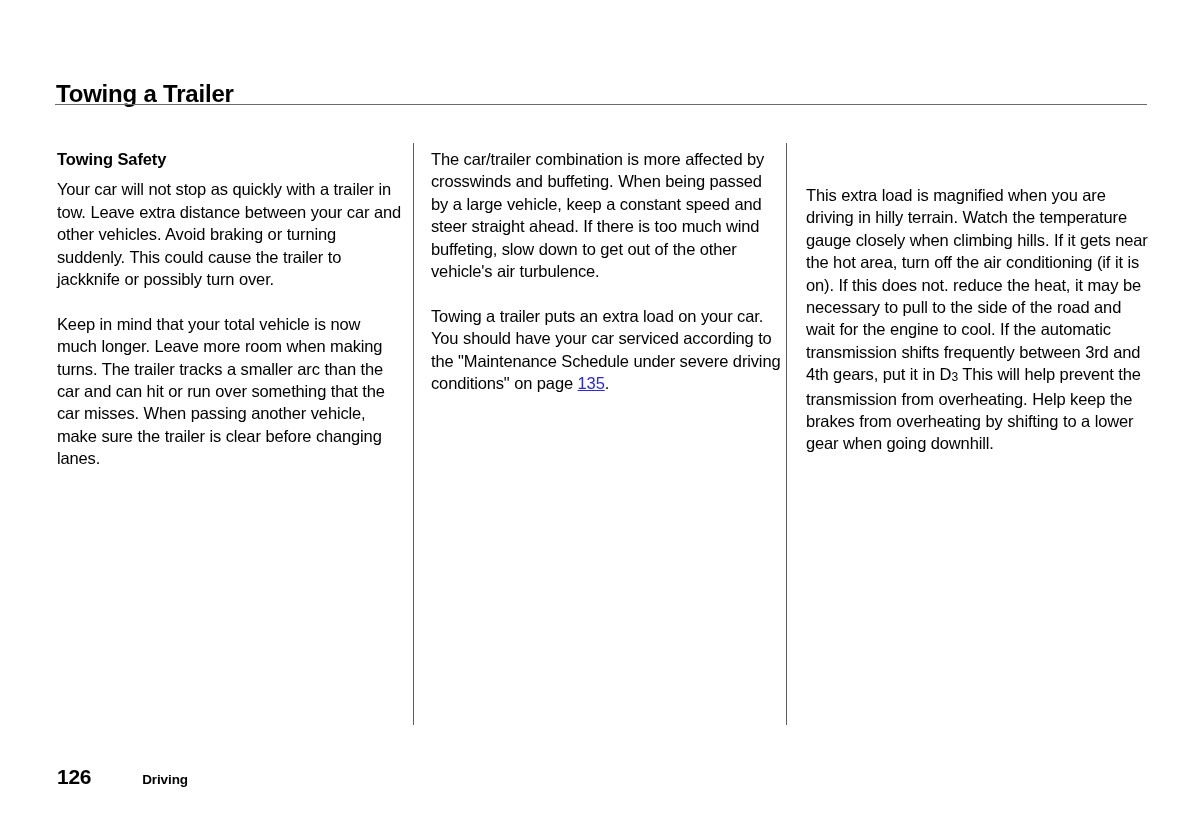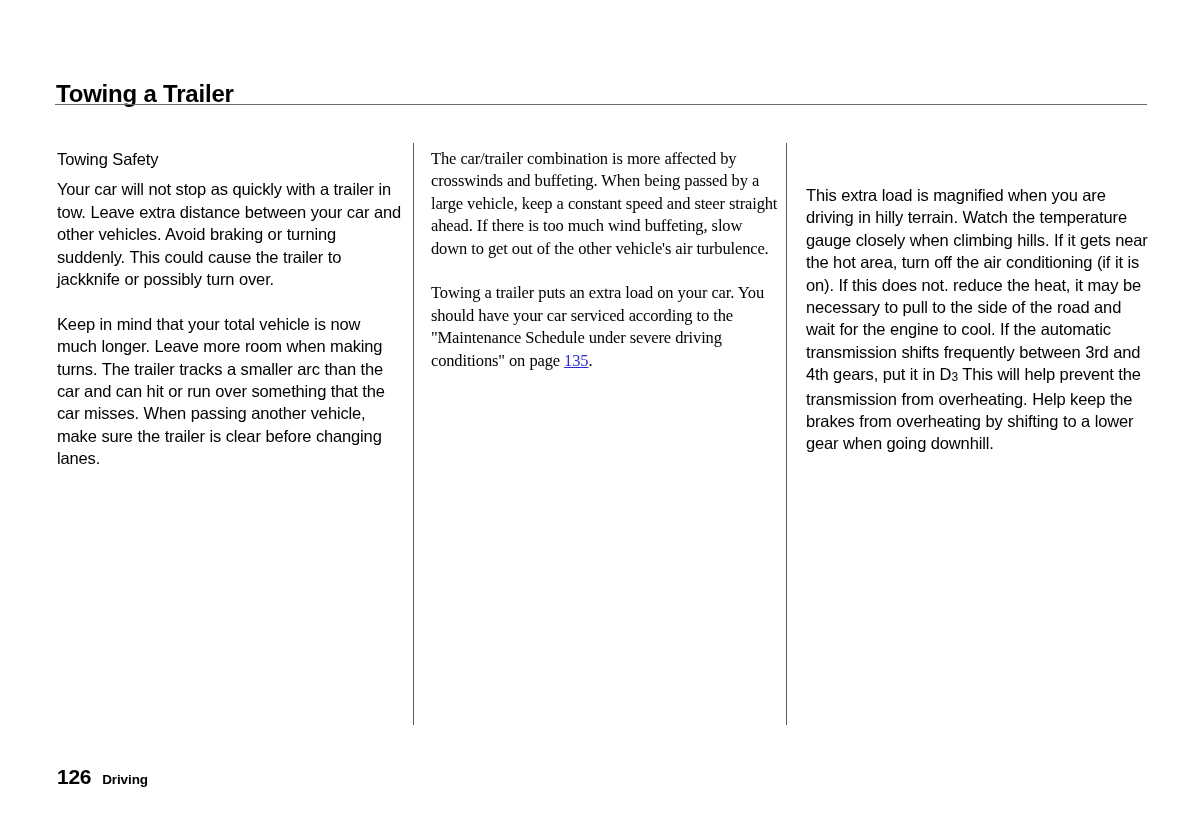--- a/index.html
+++ b/index.html
@@ -53,26 +53,26 @@
   }
   #divider-1 { left: 413px; }
   #divider-2 { left: 786px; }
 
   
   .column {
     position: absolute;
     top: 148px;
   }
   #column-1 { left: 57px;  width: 346px; }
-  #column-2 { left: 431px; width: 350px; font-family: Liberation Serif, serif; }
+  #column-2 { left: 431px; width: 350px; }
   #column-3 { left: 806px; width: 348px; margin-top: 36px; }
 
   .subhead {
     font-size: 16.5px;
-    font-weight: normal;
+    font-weight: bold;
     line-height: 22.4px;
     margin: 0 0 0 0;
     letter-spacing: -0.1px;
   }
   .para {
     font-size: 16.5px;
     line-height: 22.4px;
     margin: 0;
     letter-spacing: -0.15px;
     word-spacing: 0.2px;
@@ -95,20 +95,21 @@
     top: 1px;
   }
 
   
   #footer {
     position: absolute;
     left: 57px;
     top: 765px;
     display: flex;
     align-items: baseline;
+    gap: 40px;
   }
   #footer-page-number {
     font-size: 21px;
     font-weight: bold;
     letter-spacing: -0.3px;
   }
   #footer-section {
     font-size: 13.5px;
     font-weight: bold;
     margin-left: 11px;

